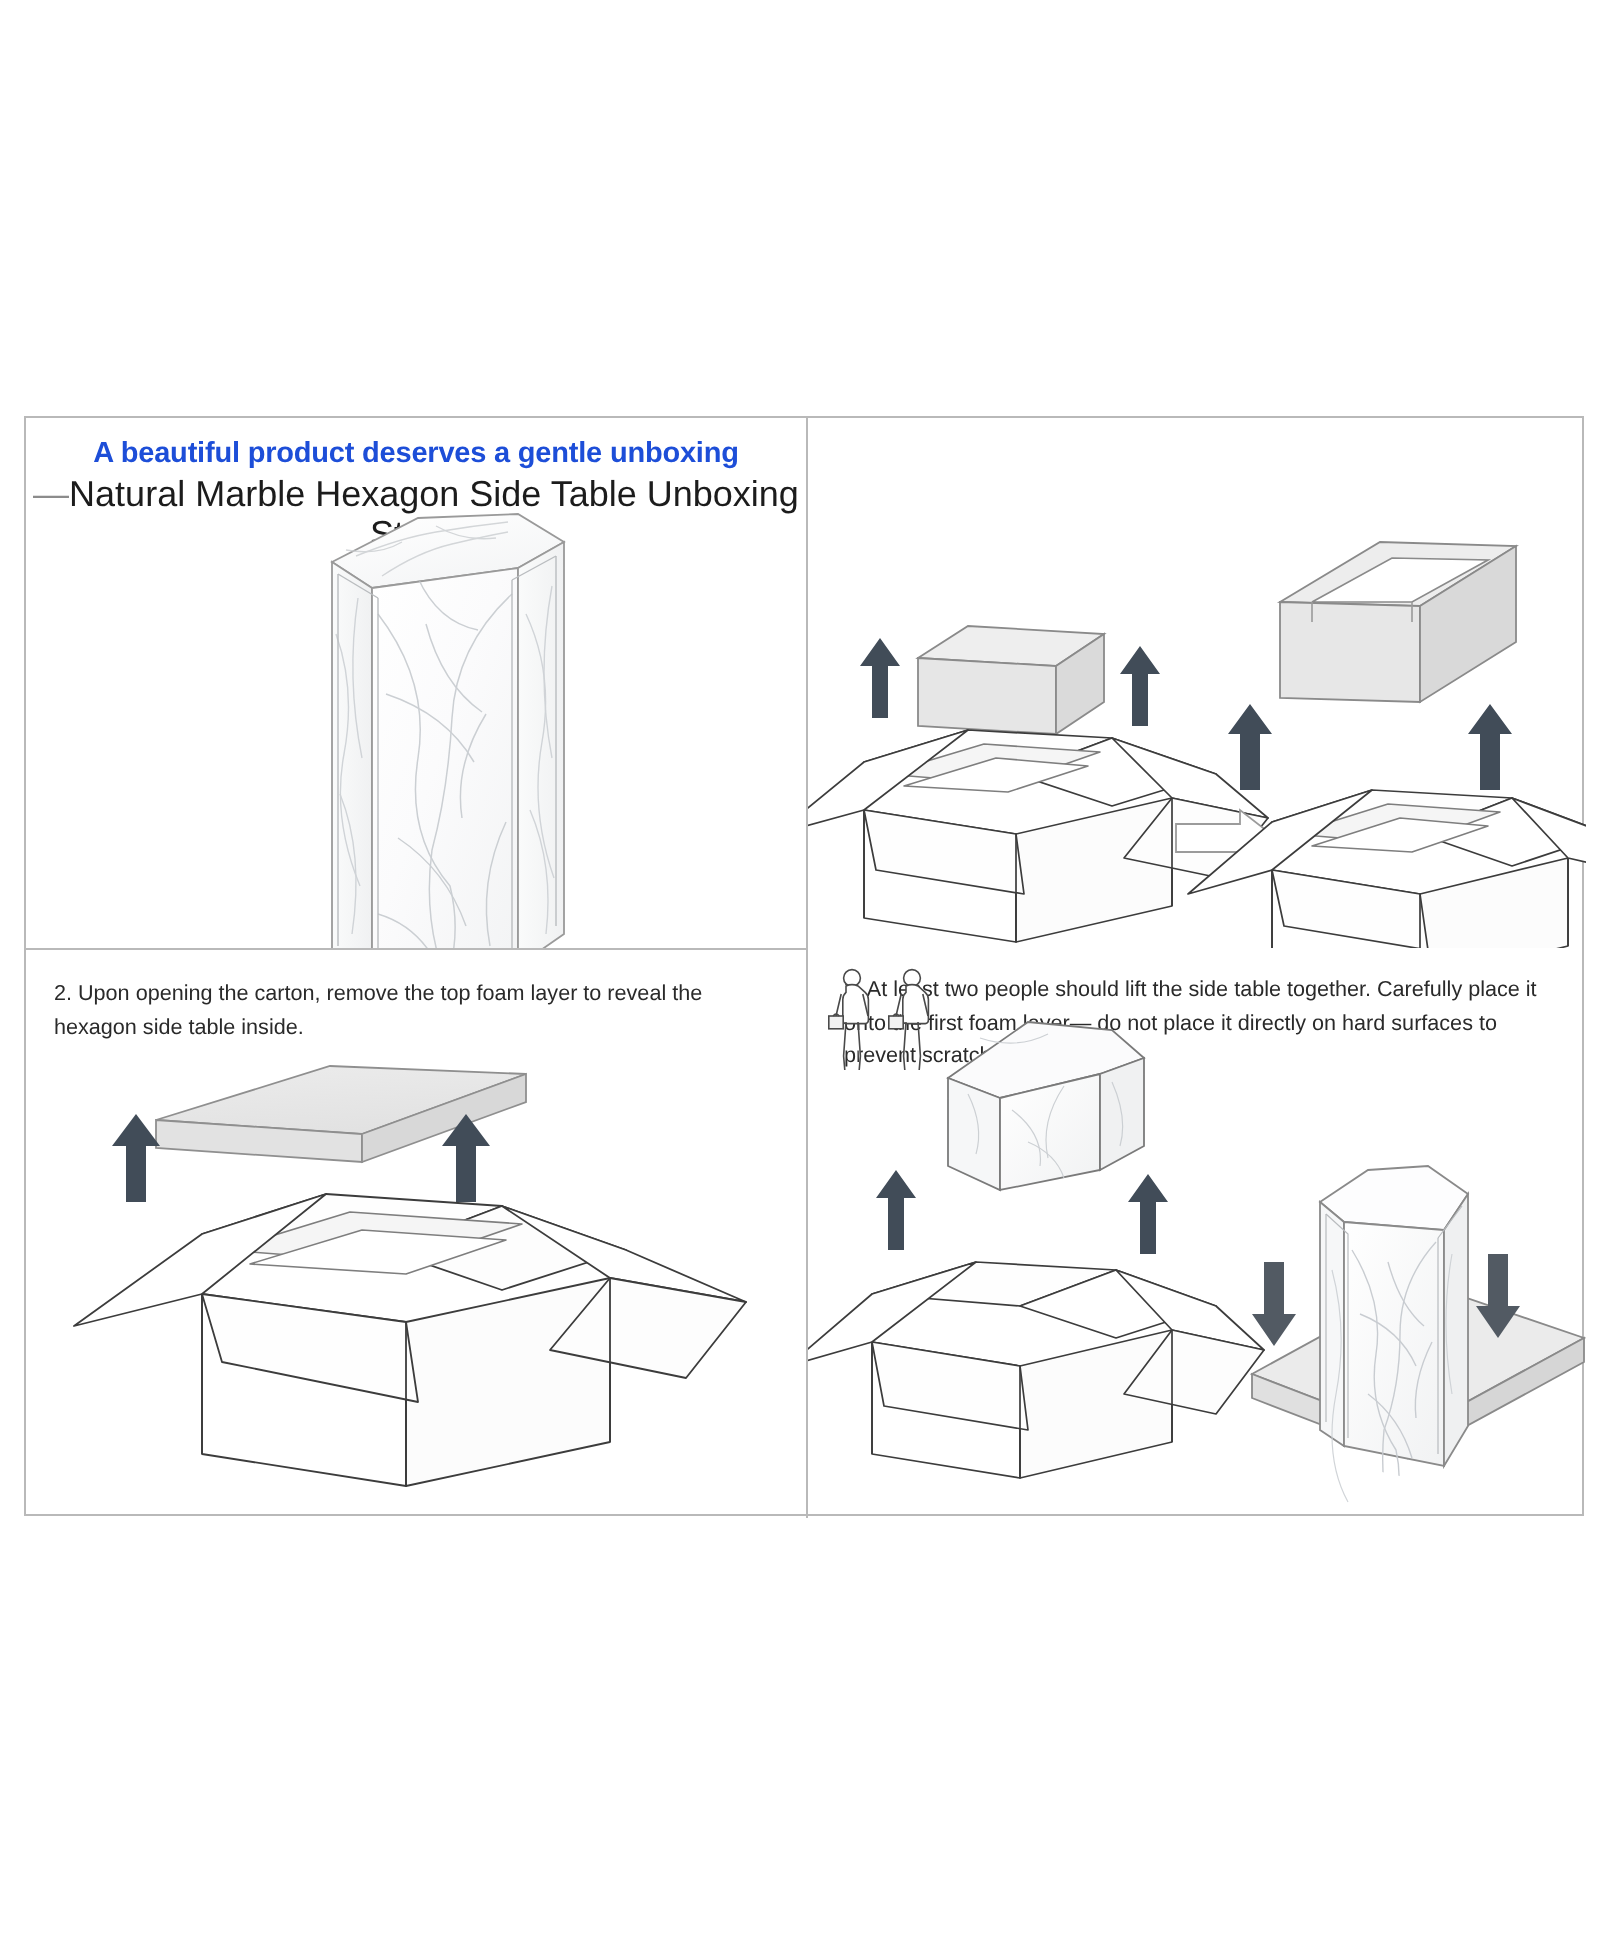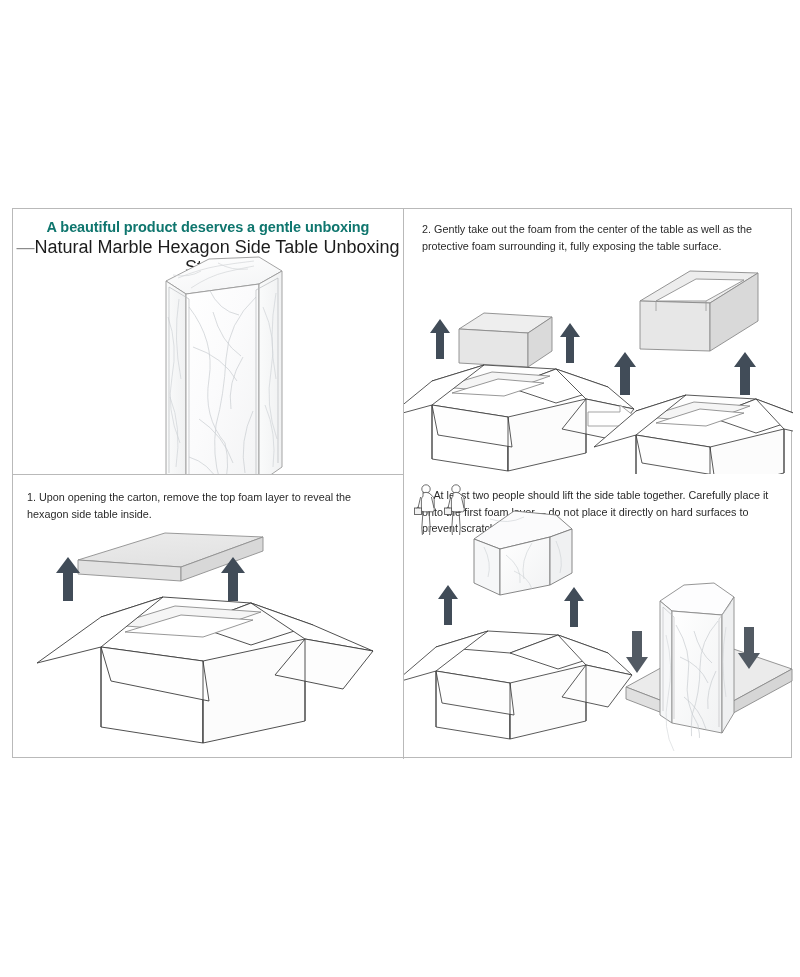--- a/index.html
+++ b/index.html
@@ -43,21 +43,21 @@
   #panel-1     { left: 0px;   top: 266px; width: 390px; height: 284px; }
   #panel-2     { left: 391px; top: 0px;   width: 389px; height: 265px; }
   #panel-3     { left: 391px; top: 266px; width: 389px; height: 284px; }
 
   
   .title-wrap {
     position: absolute; left: 0; top: 8px; width: 390px;
     text-align: center;
   }
   .title-main {
-    font-size: 14.5px; font-weight: bold; color: #0f766e;
+    font-size: 14.5px; font-weight: bold; color: #1d4ed8;
     letter-spacing: -0.1px; line-height: 20px;
     display: block;
   }
   .title-sub {
     font-size: 18px; font-weight: normal; color: #1c1c1c;
     line-height: 20px; display: block;
   }
   .title-sub .dash { color: #8c8c8c; }
 
   .step-text {
@@ -158,21 +158,21 @@
             <path d="M243,143 L243,332"></path>
             <path d="M243,143 L265,131"></path>
             <path d="M156,140 L156,326"></path>
             <path d="M265,131 L265,316"></path>
           </g>
         </g>
       </svg>
     </div>
 
     <div class="panel" id="panel-1">
-      <div class="step-text" id="step1-text">1. Upon opening the carton, remove the top foam layer to reveal the hexagon side table inside.</div>
+      <div class="step-text" id="step1-text">2. Upon opening the carton, remove the top foam layer to reveal the hexagon side table inside.</div>
 
       <svg class="art" width="390" height="284" viewBox="0 0 390 284">
         <defs>
           <linearGradient id="foamTop1" x1="0" y1="0" x2="0.4" y2="1">
             <stop offset="0%" stop-color="#ececec"></stop>
             <stop offset="100%" stop-color="#e2e2e2"></stop>
           </linearGradient>
         </defs>
 
         <g>
@@ -209,21 +209,20 @@
         </g>
         <g stroke="#3c3c3c" stroke-width="0.9" fill="none">
           <path d="M88,172 L88,252"></path>
           <path d="M190,186 L190,268"></path>
           <path d="M292,164 L292,246"></path>
         </g>
       </svg>
     </div>
 
     <div class="panel" id="panel-2">
-      <div class="step-text" id="step2-text">2. Gently take out the foam from the center of the table as well as the protective foam surrounding it, fully exposing the table surface.</div>
 
       <svg class="art" width="389" height="265" viewBox="0 0 389 265">
 
         <g>
           <polygon points="55,120 80,104 148,108 124,124" fill="#eeeeee" stroke="#8a8a8a" stroke-width="0.9"></polygon>
           <polygon points="55,120 124,124 124,158 55,154" fill="#e6e6e6" stroke="#8a8a8a" stroke-width="0.9"></polygon>
           <polygon points="124,124 148,108 148,142 124,158" fill="#dadada" stroke="#8a8a8a" stroke-width="0.9"></polygon>
         </g>
         <g fill="#414c58">
           <polygon points="26,124 36,110 46,124 40,124 40,150 32,150 32,124"></polygon>

